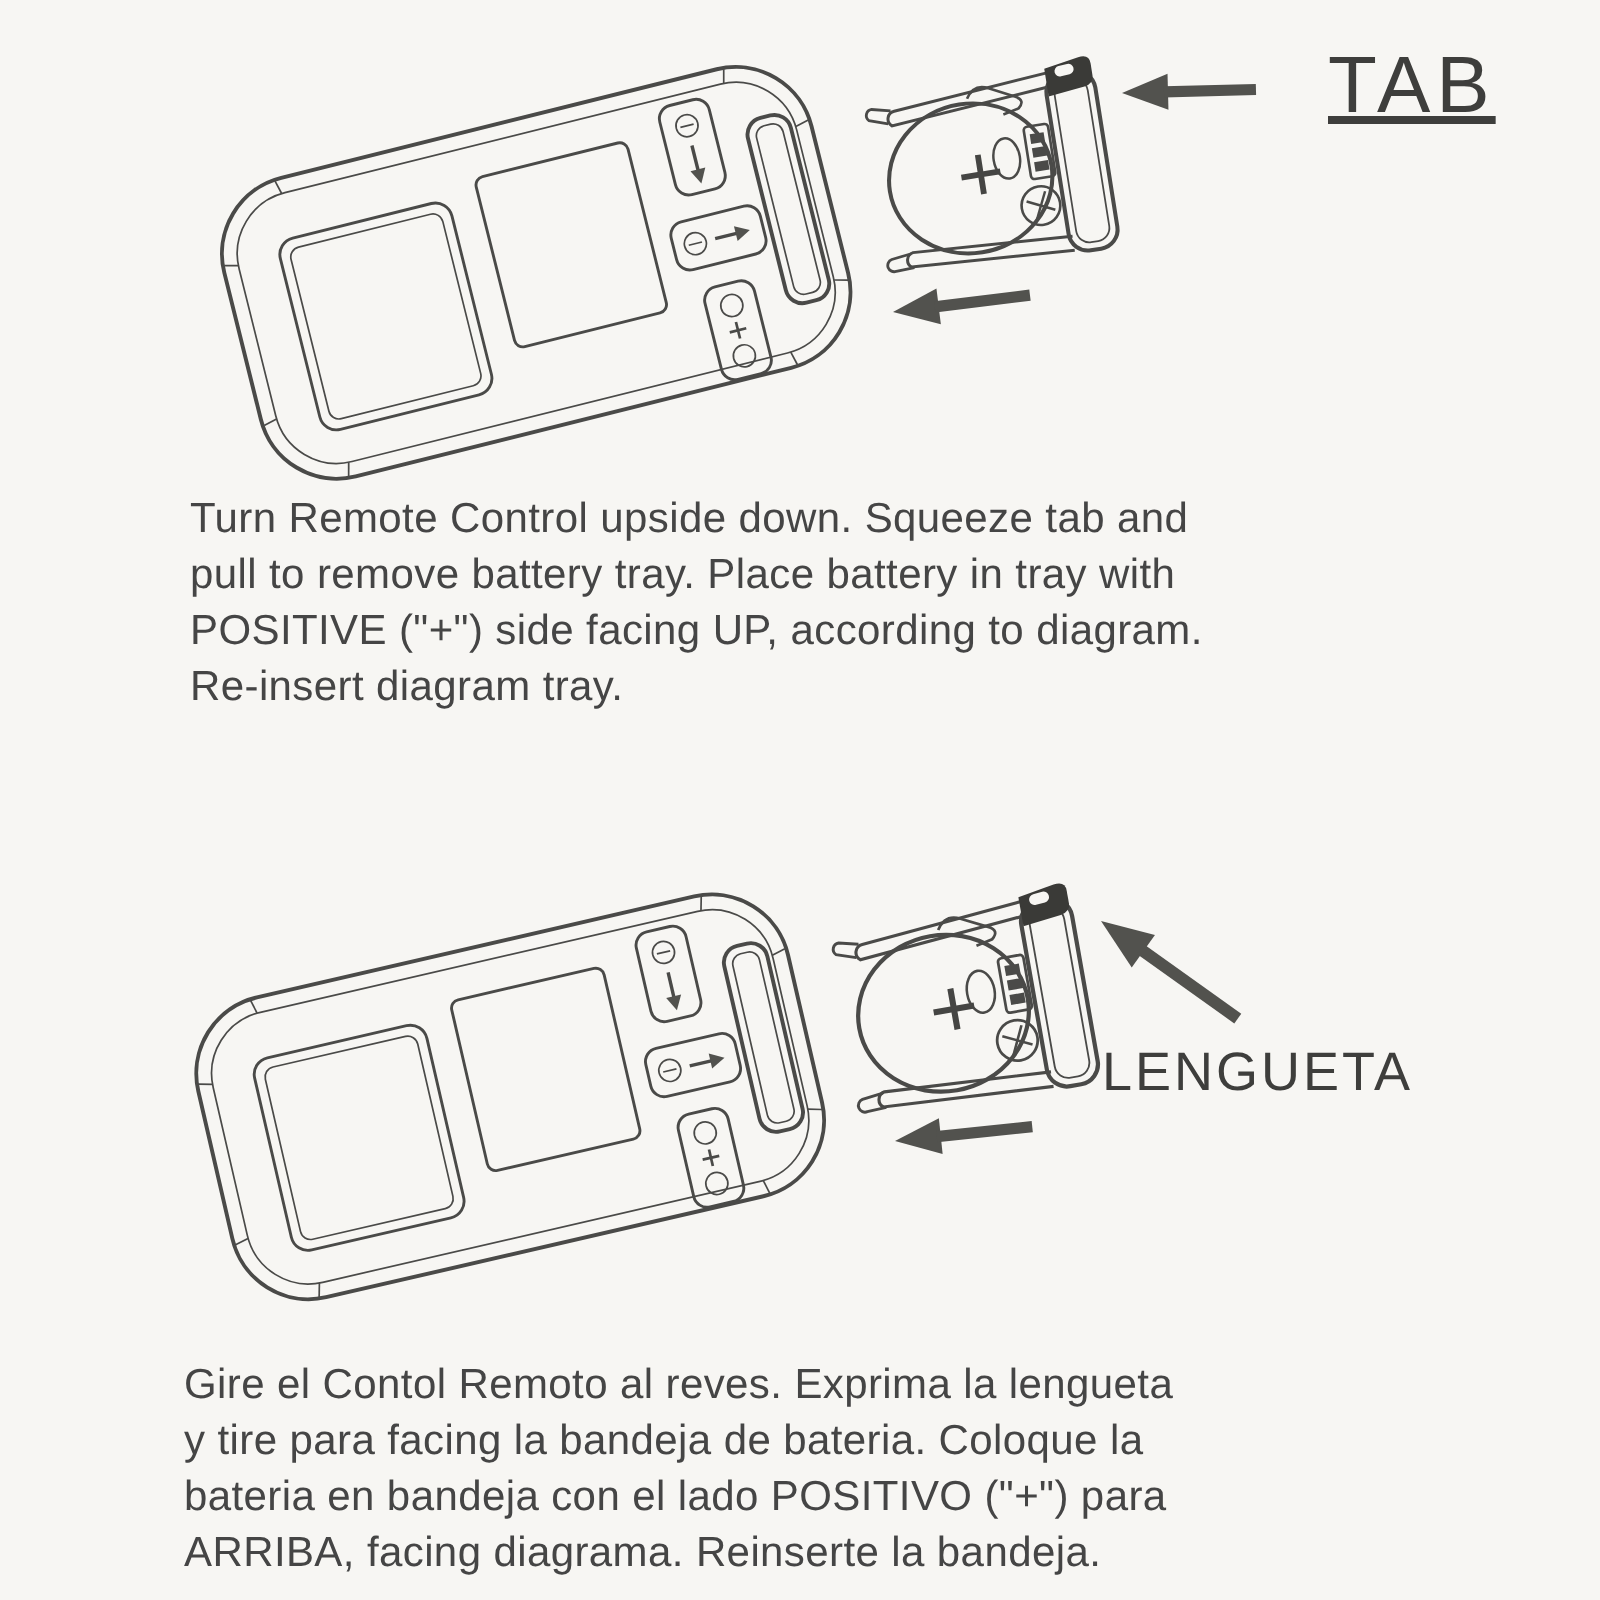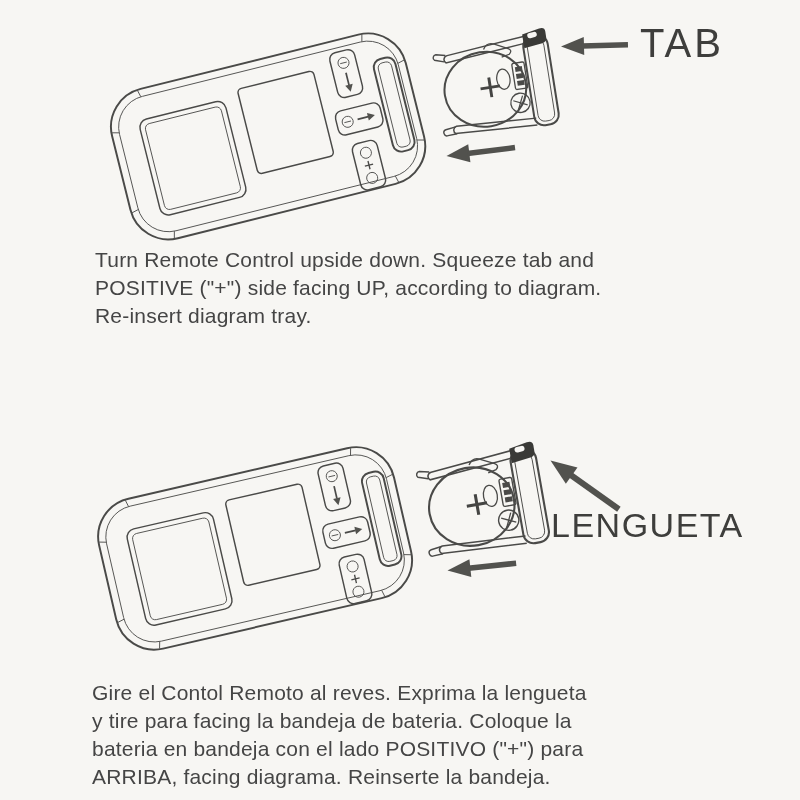--- a/index.html
+++ b/index.html
@@ -21,22 +21,22 @@
   .arrow    { fill: #52524e; stroke: none; }
   .dot      { fill: #4a4a48; stroke: none; }
   .bgfill   { fill: #f7f6f3; stroke: none; }
   .plus-text {
     font-family: "Liberation Sans", sans-serif;
     font-size: 46px;
     fill: #454543;
   }
 
   .label { position: absolute; color: #3e3e3c; white-space: nowrap; }
-  .tab-label      { left: 640px; top: 21px;  font-size: 40px; letter-spacing: 3px; }
-  .lengueta-label { left: 551px; top: 506px; font-size: 34px; letter-spacing: 1.5px; }
+  .tab-label      { left: 664px; top: 21px;  font-size: 40px; letter-spacing: 3px; text-decoration: underline; }
+  .lengueta-label { left: 551px; top: 521px; font-size: 27px; letter-spacing: 1.5px; }
 
   .para { position: absolute; font-size: 21px; line-height: 28px;
           color: #454545; letter-spacing: 0.2px; white-space: nowrap; }
   .para-en { left: 95px; top: 246px; }
   .para-es { left: 92px; top: 679px; }
 </style>
 </head>
 <body>
 
 <div class="sheet">
@@ -167,20 +167,21 @@
       <polygon points="0,0 23,-9 23,9"></polygon>
       <rect x="21" y="-2.8" width="48" height="5.6"></rect>
     </g>
   </svg>
 
   <div class="label tab-label">TAB</div>
   <div class="label lengueta-label">LENGUETA</div>
 
   <div class="para para-en">
     <div>Turn Remote Control upside down. Squeeze tab and</div>
+    <div>pull to remove battery tray. Place battery in tray with</div>
     <div>POSITIVE ("+") side facing UP, according to diagram.</div>
     <div>Re-insert diagram tray.</div>
   </div>
 
   <div class="para para-es">
     <div>Gire el Contol Remoto al reves. Exprima la lengueta</div>
     <div>y tire para facing la bandeja de bateria. Coloque la</div>
     <div>bateria en bandeja con el lado POSITIVO ("+") para</div>
     <div>ARRIBA, facing diagrama. Reinserte la bandeja.</div>
   </div>

